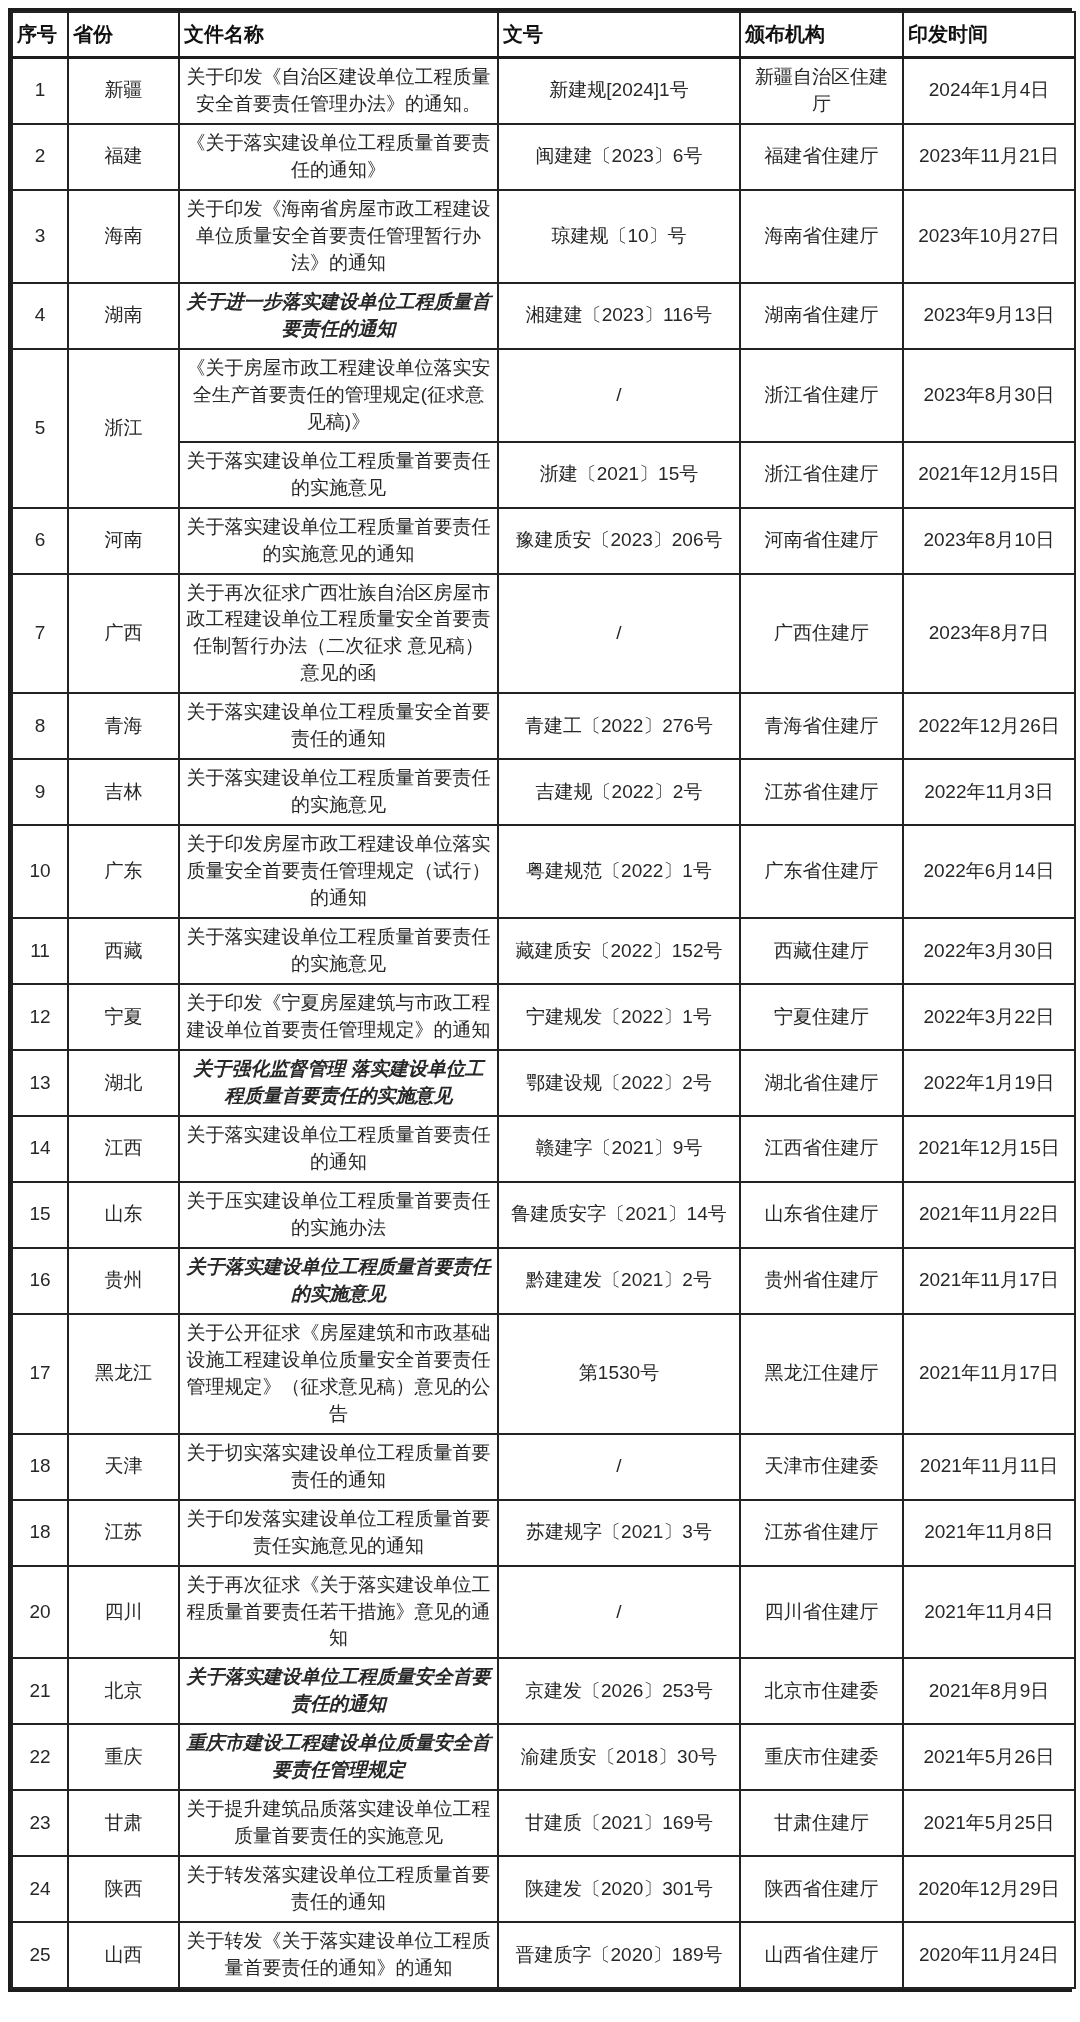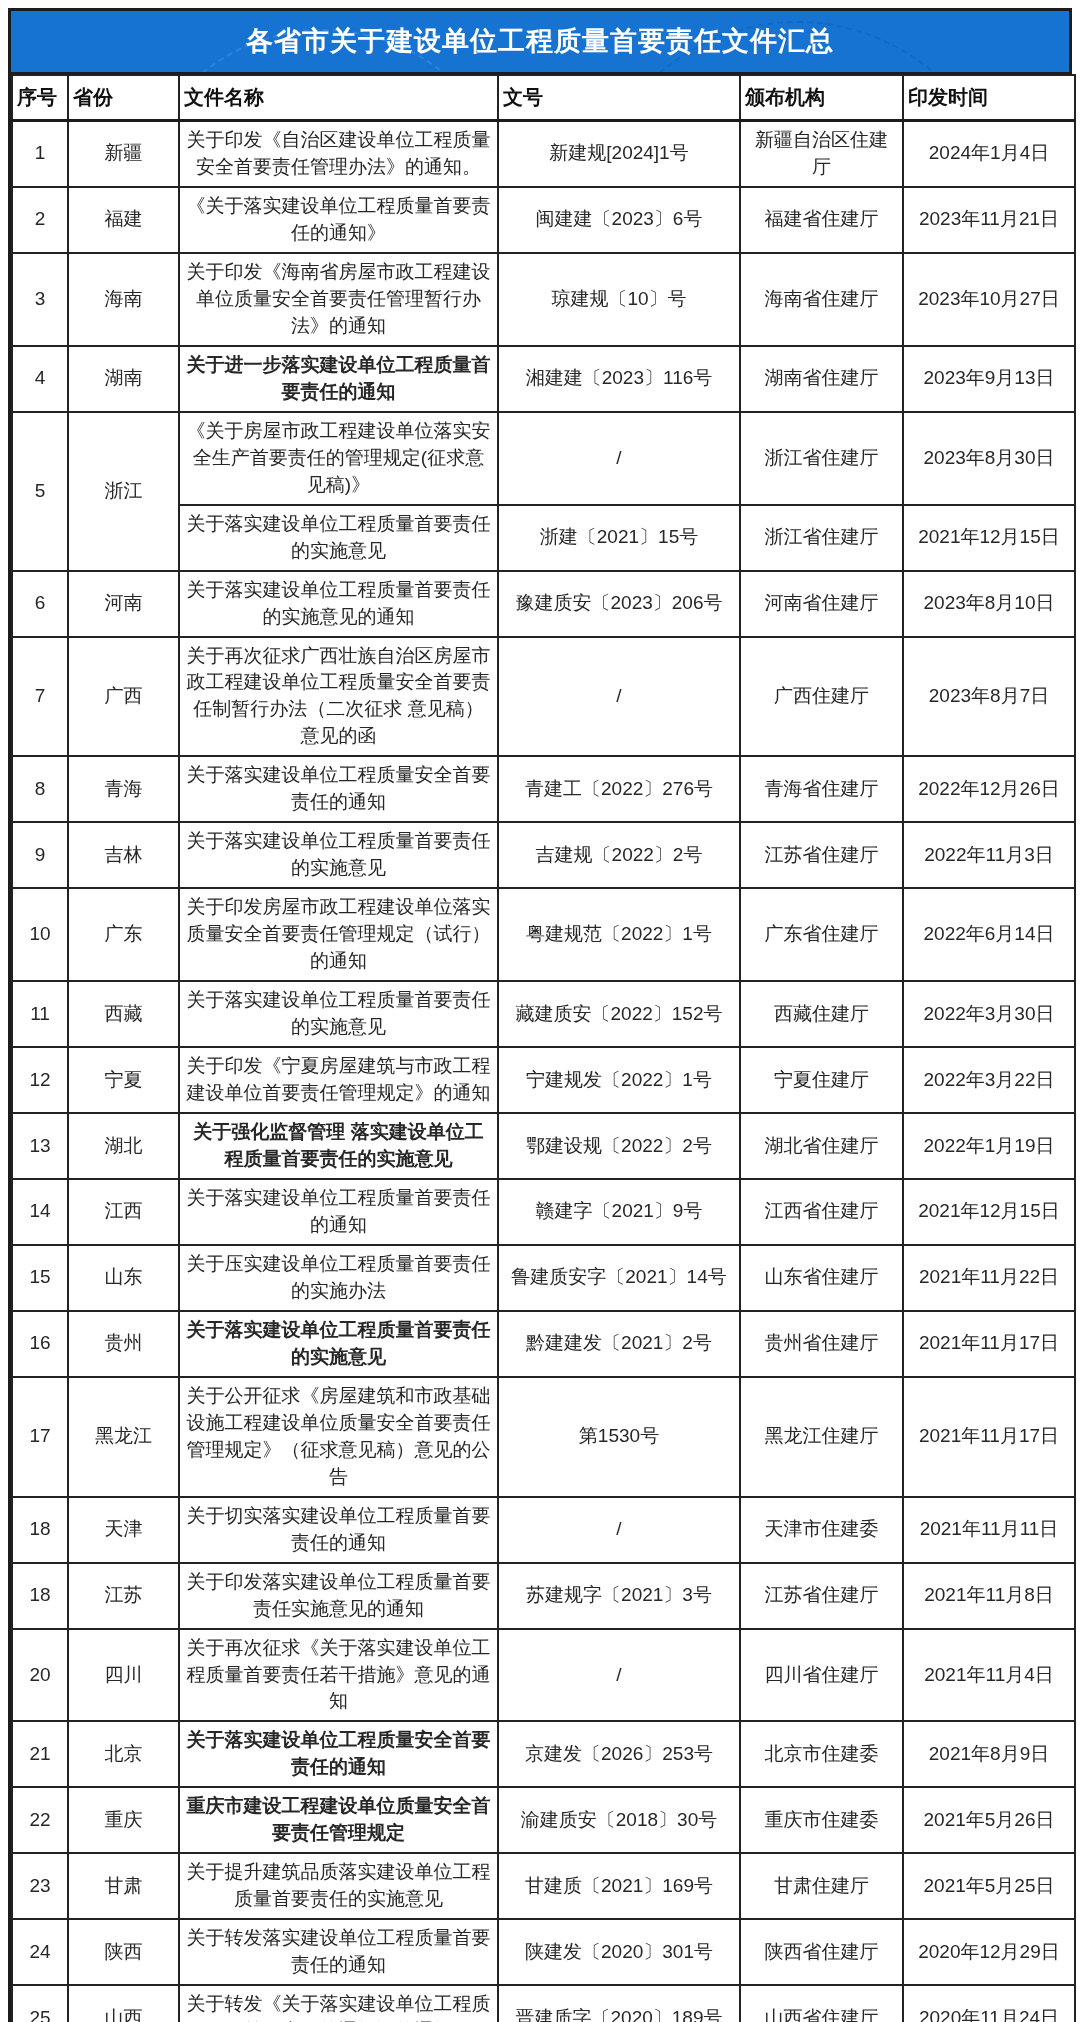--- a/index.html
+++ b/index.html
@@ -45,30 +45,27 @@
     font-size:20px;font-weight:bold;color:#111111;
     padding:8px 4px;text-align:left;background:#ffffff;
   }
   table.summary td{
     border:2px solid #222222;
     font-size:19px;color:#272727;
     text-align:center;vertical-align:middle;
     padding:5px 6px;line-height:1.42;
     word-break:break-all;
   }
-  td.bold{font-weight:bold;color:#151515;}
+  td.bold{font-weight:bold;color:#151515;font-style:italic;}
 </style>
 </head>
 <body>
 
 <div class="page">
   <div class="tablewrap">
-    <div class="titlebar">
-      <span class="title-text">各省市关于建设单位工程质量首要责任文件汇总</span>
-    </div>
     <table class="summary">
       <colgroup>
         <col class="c-seq">
           <col class="c-prov">
           <col class="c-doc">
         <col class="c-no">
           <col class="c-agency">
           <col class="c-date">
       </colgroup>
       <thead>

